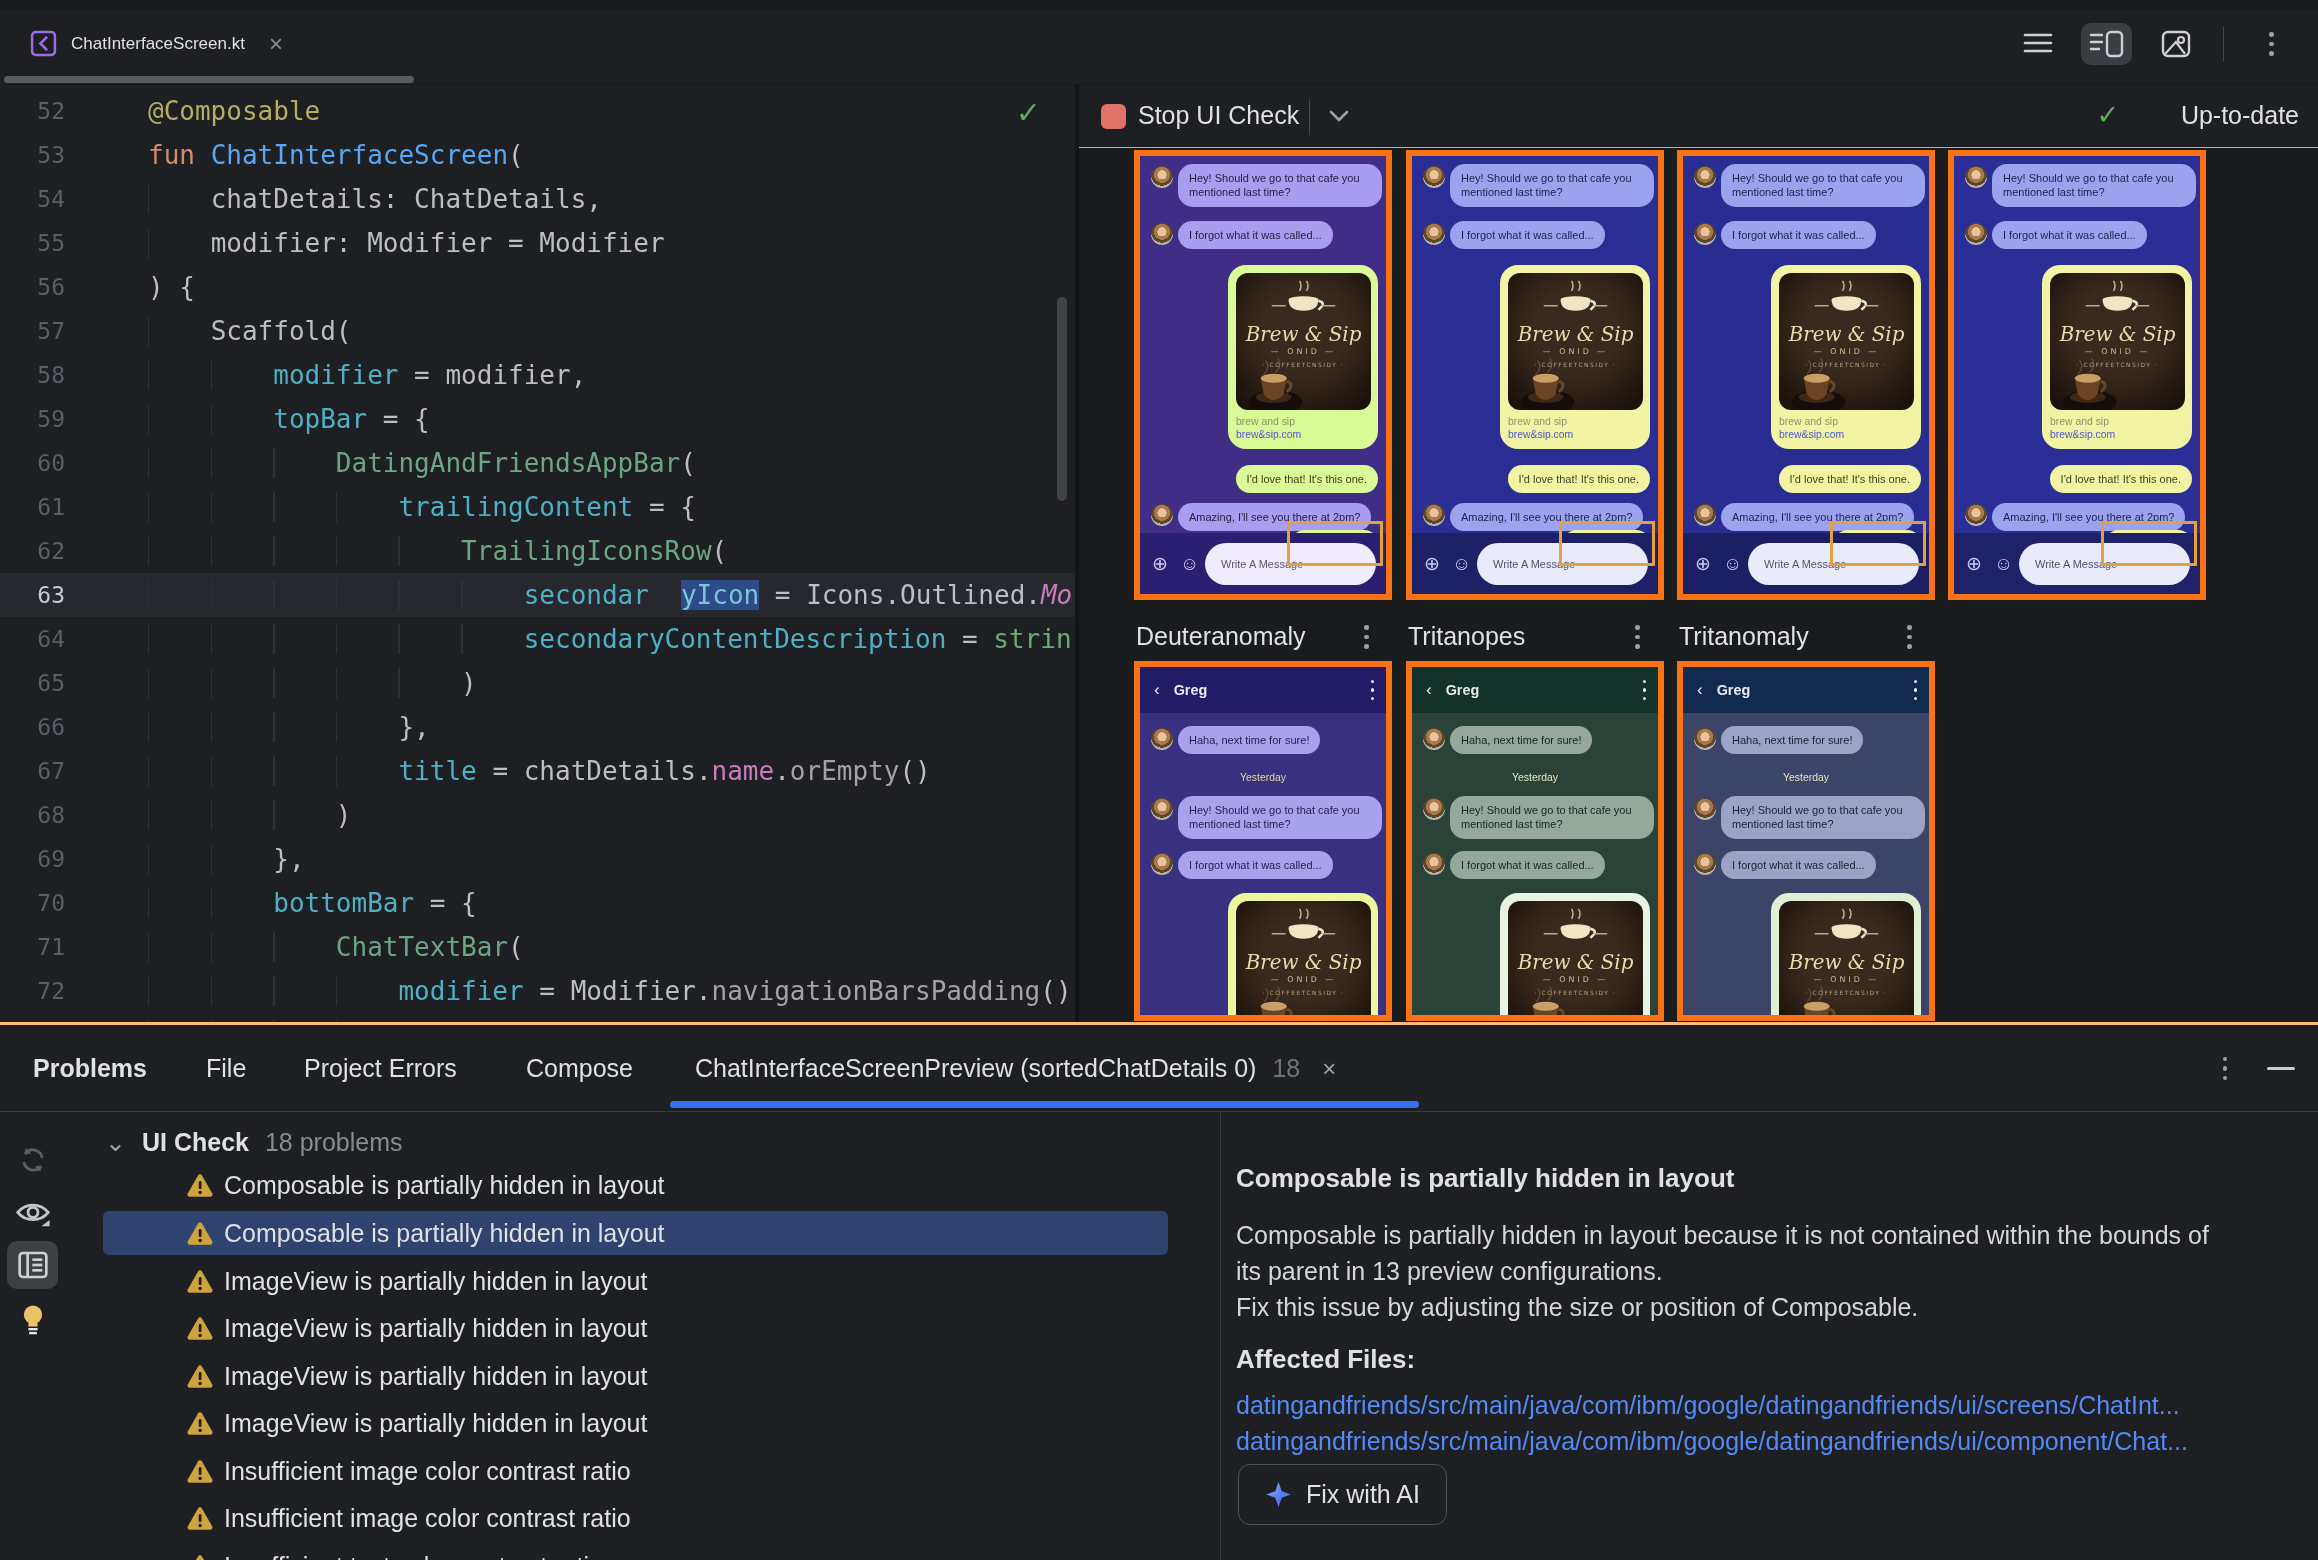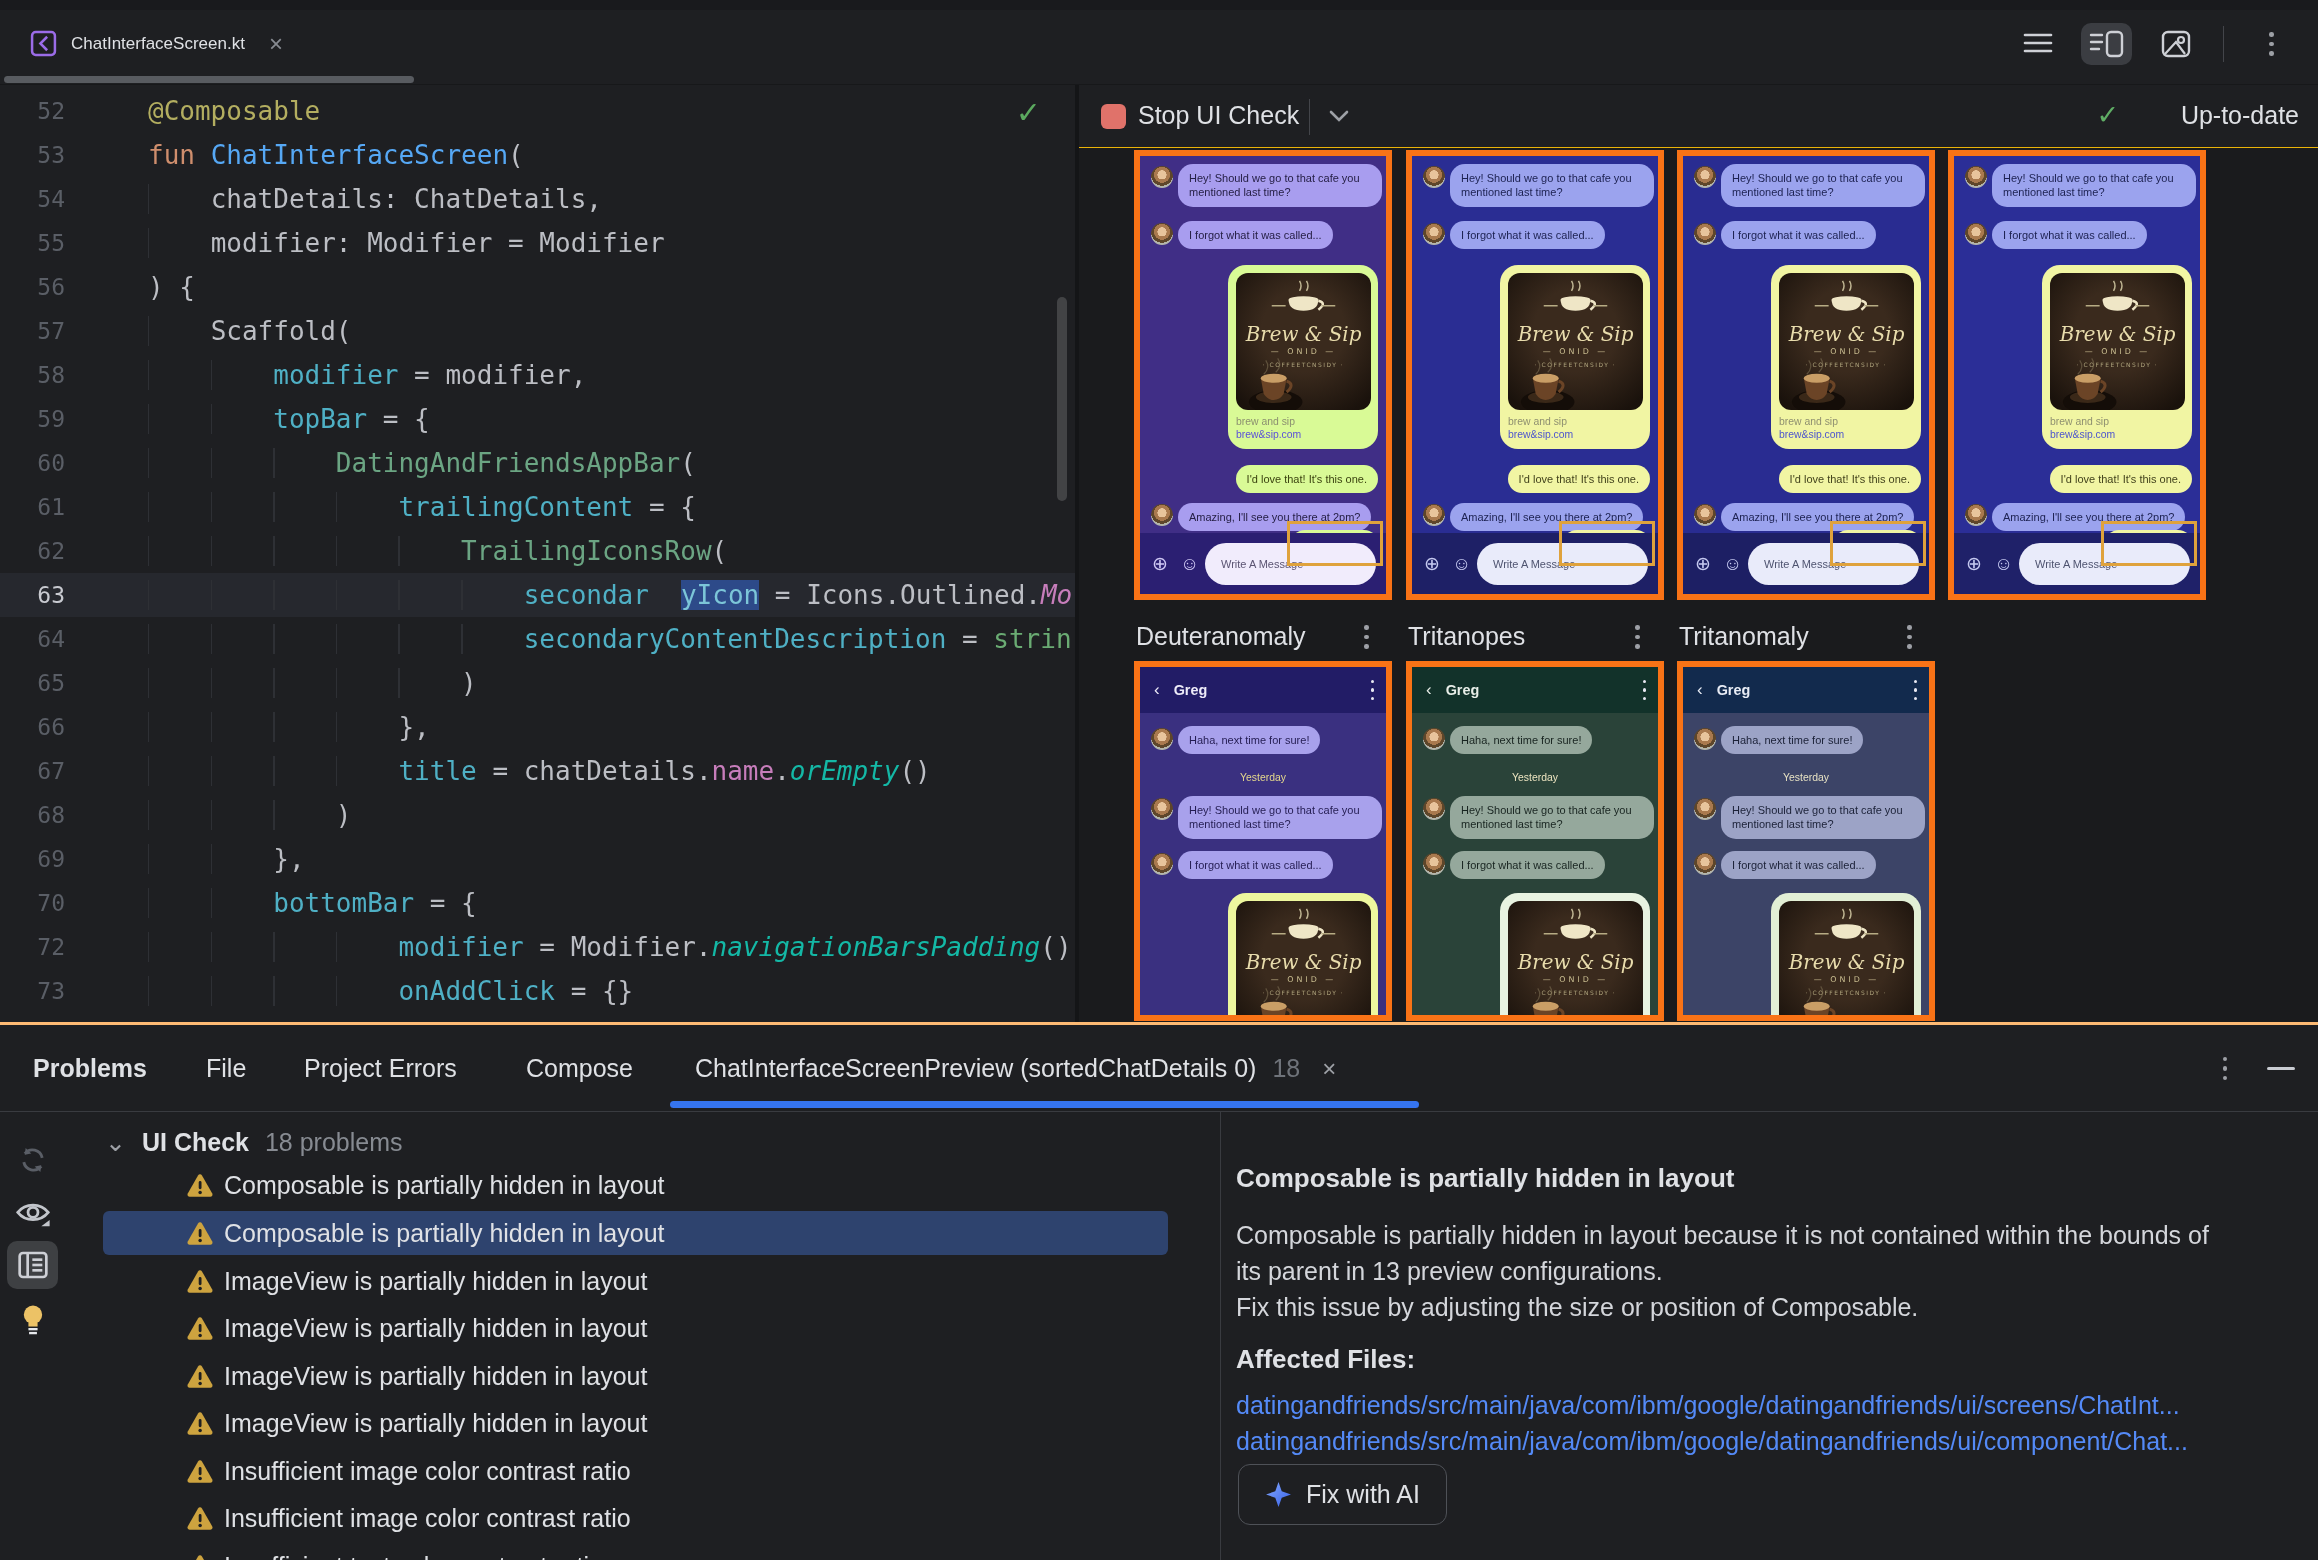--- a/index.html
+++ b/index.html
@@ -24,21 +24,21 @@
   .code-lines { position:absolute; left:0; top:4px; width:1075px; }
   .code-line { position:relative; height:44px; display:flex; align-items:center; white-space:pre; }
   .code-line.cur { background:#26282E; }
   .gut { flex:0 0 65px; width:65px; text-align:right; font-family:"DejaVu Sans Mono", monospace; font-size:23px; color:#5A5E66; }
   .code-line.cur .gut { color:#C8CAD0; }
   .ctext { margin-left:83px; font-family:"DejaVu Sans Mono", monospace; font-size:26px; }
   .ind { white-space:pre; background-image:repeating-linear-gradient(to right, #2E3035 0 1.5px, transparent 1.5px 4ch); }
   .c-ann { color:#B3AE60; } .c-kw { color:#CF8E6D; } .c-fn { color:#56A8F5; }
   .c-pl { color:#BCBEC4; } .c-arg { color:#4FB0C5; } .c-cmp { color:#6BA583; }
   .c-prop { color:#C77DBB; } .c-propi { color:#C77DBB; font-style:italic; }
-  .c-fni { color:#14b8a6; font-style:italic; } .c-grn { color:#6AAB73; }
+  .c-fni { color:#a3a3a3; } .c-grn { color:#6AAB73; }
   .c-argsel { color:#7CC6D8; background:#2D4A89;margin-left:32px; }
   .ed-check { position:absolute; right:34px; top:10px; font-size:30px; color:#5BA95F; }
   .ed-scroll { position:absolute; right:8px; top:212px; width:10px; height:204px; border-radius:5px; background:rgba(255,255,255,0.16); }
   .vsplit { position:absolute; left:1075px; top:85px; width:4px; height:937px; background:#141517; }
 
   
   .preview { position:absolute; left:1079px; top:85px; width:1240px; height:937px; background:#1A1B1D; }
   .pv-toolbar { position:absolute; left:0; top:0; width:1240px; height:63px; background:#1E1F22; border-bottom:1px solid #eab308; }
   .stop-sq { position:absolute; left:22px; top:19px; width:25px; height:25px; border-radius:6px; background:#E0726A; }
   .stop-lbl { position:absolute; left:59px; top:16px; font-size:25px; color:#DFE1E5; }
@@ -179,20 +179,21 @@
         <div class="code-line"><span class="gut">61</span><span class="ctext"><span class="ind">                </span><span class="c-arg">trailingContent</span><span class="c-pl"> = {</span></span></div>
         <div class="code-line"><span class="gut">62</span><span class="ctext"><span class="ind">                    </span><span class="c-cmp">TrailingIconsRow</span><span class="c-pl">(</span></span></div>
         <div class="code-line cur"><span class="gut">63</span><span class="ctext"><span class="ind">                        </span><span class="c-arg">secondar</span><span class="c-argsel">yIcon</span><span class="c-pl"> = Icons.Outlined.</span><span class="c-propi">More</span></span></div>
         <div class="code-line"><span class="gut">64</span><span class="ctext"><span class="ind">                        </span><span class="c-arg">secondaryContentDescription</span><span class="c-pl"> = </span><span class="c-grn">strin</span></span></div>
         <div class="code-line"><span class="gut">65</span><span class="ctext"><span class="ind">                    </span><span class="c-pl">)</span></span></div>
         <div class="code-line"><span class="gut">66</span><span class="ctext"><span class="ind">                </span><span class="c-pl">},</span></span></div>
         <div class="code-line"><span class="gut">67</span><span class="ctext"><span class="ind">                </span><span class="c-arg">title</span><span class="c-pl"> = chatDetails.</span><span class="c-prop">name</span><span class="c-pl">.</span><span class="c-fni">orEmpty</span><span class="c-pl">()</span></span></div>
         <div class="code-line"><span class="gut">68</span><span class="ctext"><span class="ind">            </span><span class="c-pl">)</span></span></div>
         <div class="code-line"><span class="gut">69</span><span class="ctext"><span class="ind">        </span><span class="c-pl">},</span></span></div>
         <div class="code-line"><span class="gut">70</span><span class="ctext"><span class="ind">        </span><span class="c-arg">bottomBar</span><span class="c-pl"> = {</span></span></div>
+        <div class="code-line"><span class="gut">71</span><span class="ctext"><span class="ind">            </span><span class="c-cmp">ChatTextBar</span><span class="c-pl">(</span></span></div>
         <div class="code-line"><span class="gut">72</span><span class="ctext"><span class="ind">                </span><span class="c-arg">modifier</span><span class="c-pl"> = Modifier.</span><span class="c-fni">navigationBarsPadding</span><span class="c-pl">()</span></span></div>
         <div class="code-line"><span class="gut">73</span><span class="ctext"><span class="ind">                </span><span class="c-arg">onAddClick</span><span class="c-pl"> = {}</span></span></div>
       </div>
     <div class="ed-check">✓</div>
     <div class="ed-scroll"></div>
   </div>
   <div class="vsplit"></div>
 
   <div class="preview">
     <div class="pv-toolbar">

